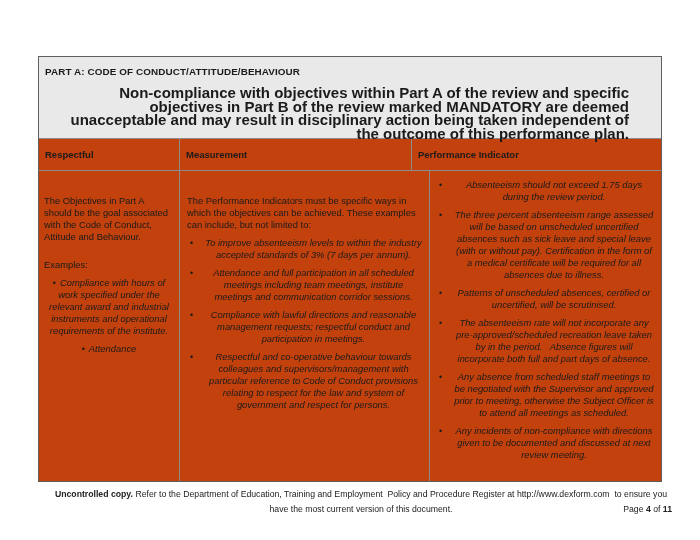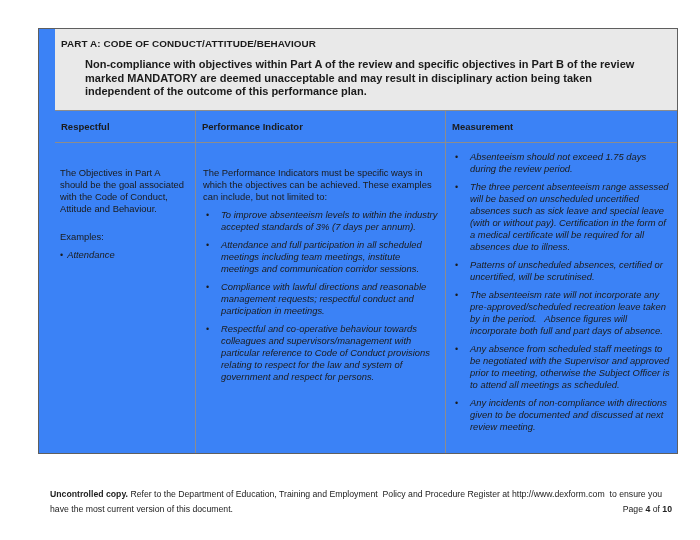--- a/index.html
+++ b/index.html
@@ -3,45 +3,45 @@
 <meta charset="utf-8">
 <style>
   html,body{margin:0;padding:0;}
   body{
     width:700px;height:540px;background:#ffffff;
     font-family:"Liberation Sans","DejaVu Sans",sans-serif;
     color:#1b1b1b;-webkit-font-smoothing:antialiased;
   }
   .page{position:relative;width:700px;height:540px;overflow:hidden;}
   .tbl{
-    position:absolute;left:38px;top:28px;width:622px;
-    border:1.5px solid #5f5f5f;background:#3b82f6;padding-left:16px;
+    position:absolute;left:38px;top:56px;width:622px;
+    border:1.5px solid #5f5f5f;background:#c2410c;
   }
   .band1{
     box-sizing:border-box;height:82px;background:#e9e9e9;
     border-bottom:1px solid #8c8c8c;padding:9px 8px 0 6px;
   }
   .part-title{font-weight:bold;font-size:9.9px;letter-spacing:.1px;}
   .notice{
-    font-weight:bold;font-size:11px;line-height:13.5px;
-    text-align:left;margin-top:9px;padding:0 24px;
+    font-weight:bold;font-size:15px;line-height:13.5px;
+    text-align:right;margin-top:9px;padding:0 24px;
   }
   .row{display:flex;}
   .c{box-sizing:border-box;}
   .c1{width:140px;}
   .c2{width:250px;border-left:1px solid #8c8c8c;}
   .c3{width:232px;border-left:1px solid #8c8c8c;}
   .head-row{border-bottom:1px solid #8c8c8c;}
   .head-row .c{height:31px;font-weight:bold;font-size:9.5px;padding:10px 4px 0 6px;}
   .body-row .c{height:310px;font-size:9.4px;line-height:12px;padding:8px 5px 0 5px;}
   .body-row .c2{padding-left:7px;padding-right:7px;}
   .body-row .c3{padding-left:6px;padding-right:7px;}
   .para{margin:16px 0 6px 0;}
   .it{font-style:italic;}
-  .pw{white-space:pre-wrap;}
+  .pw{white-space:pre-wrap;text-align:center;}
   
   .c1b{margin:0 0 6px 0;}
   .c1b .blt{margin-right:4px;font-size:9px;}
   
   .hb{display:flex;margin:0 0 6px 0;}
   .hb .blt{flex:none;width:15px;padding-left:3px;font-size:9px;font-style:normal;}
   .hb .txt{flex:1;font-style:italic;}
   .footer{
     position:absolute;left:50px;top:487px;width:622px;
     font-size:8.7px;line-height:15px;color:#222222;
@@ -56,29 +56,30 @@
 
   <div class="tbl">
 
     <div class="band1">
       <div class="part-title">PART A: CODE OF CONDUCT/ATTITUDE/BEHAVIOUR</div>
       <div class="notice">Non-compliance with objectives within Part A of the review and specific objectives in Part B of the review marked MANDATORY are deemed unacceptable and may result in disciplinary action being taken independent of the outcome of this performance plan.</div>
     </div>
 
     <div class="row head-row">
       <div class="c c1">Respectful</div>
+      <div class="c c3">Measurement</div>
       <div class="c c2">Performance Indicator</div>
-      <div class="c c3">Measurement</div>
     </div>
 
     <div class="row body-row">
 
       <div class="c c1">
         <div class="para">The Objectives in Part A should be the goal associated with the Code of Conduct, Attitude and Behaviour.</div>
         <div class="para">Examples:</div>
+        <div class="c1b pw"><span class="blt">•</span><span class="it">Compliance with hours of work specified under the relevant award and industrial instruments and operational requirements of the institute.</span><span></span></div>
         <div class="c1b pw"><span class="blt">•</span><span class="it">Attendance</span><span></span></div>
       </div>
 
       <div class="c c2">
         <div class="para">The Performance Indicators must be specific ways in which the objectives can be achieved. These examples can include, but not limited to:</div>
         <div class="hb">
           <div class="blt">•</div>
           <div class="txt pw">To improve absenteeism levels to within the industry accepted standards of 3% (7 days per annum).</div>
         </div>
         <div class="hb">
@@ -120,16 +121,16 @@
           <div class="blt">•</div>
           <div class="txt pw">Any incidents of non-compliance with directions given to be documented and discussed at next review meeting.</div>
         </div>
       </div>
 
     </div>
   </div>
 
   <div class="footer">
     <div class="pw"><b>Uncontrolled copy.</b><span> Refer to the Department of Education, Training and Employment  Policy and Procedure Register at </span><span>http://www.dexform.com</span><span>  to ensure you have the most current version of this document.</span></div>
-    <div class="page-num pw"><span>Page </span><b>4</b><span> of </span><b>10</b></div>
+    <div class="page-num pw"><span>Page </span><b>4</b><span> of </span><b>11</b></div>
   </div>
 
 </div>
 
 </body></html>

